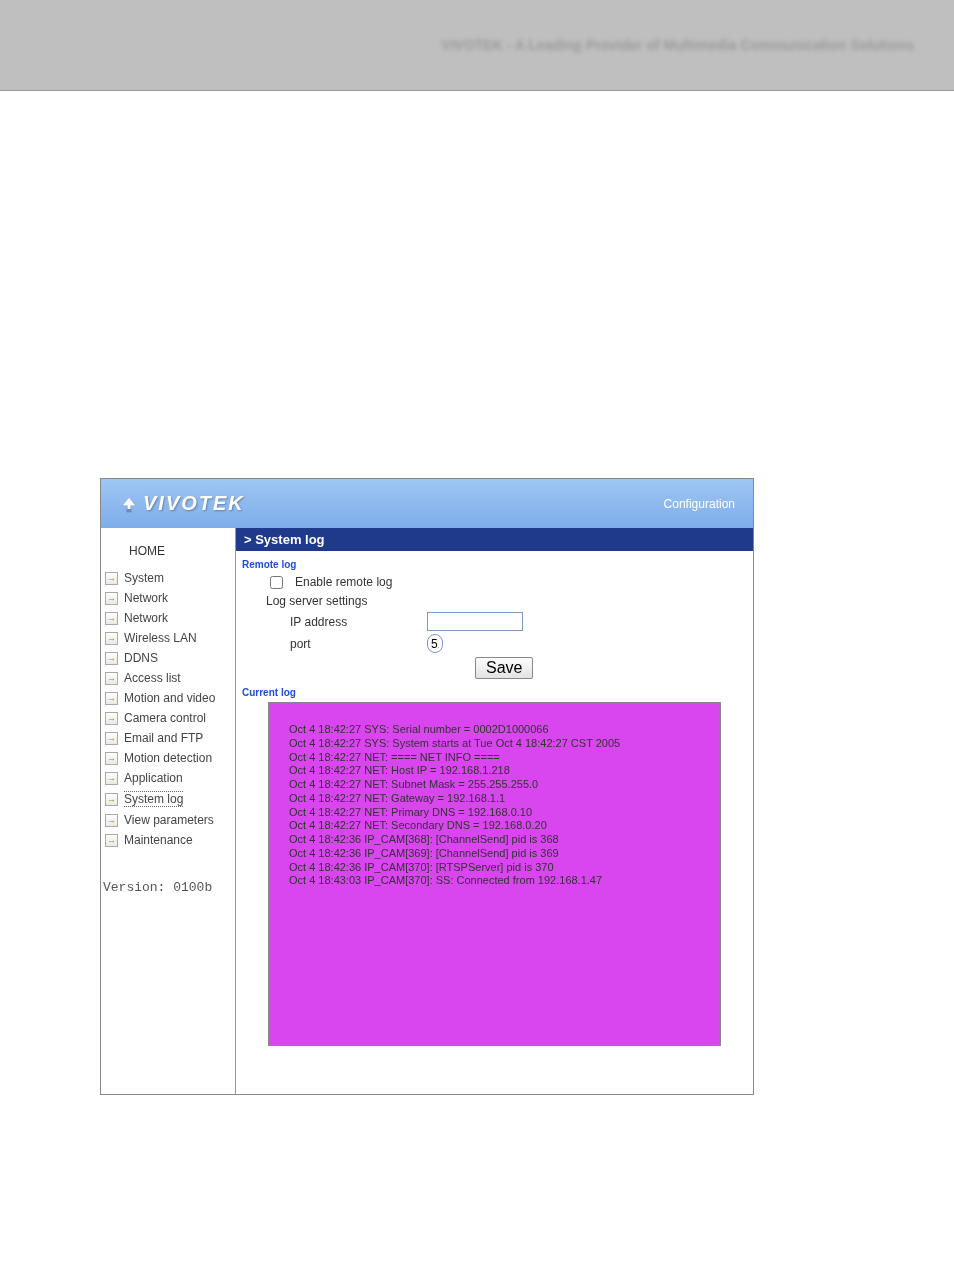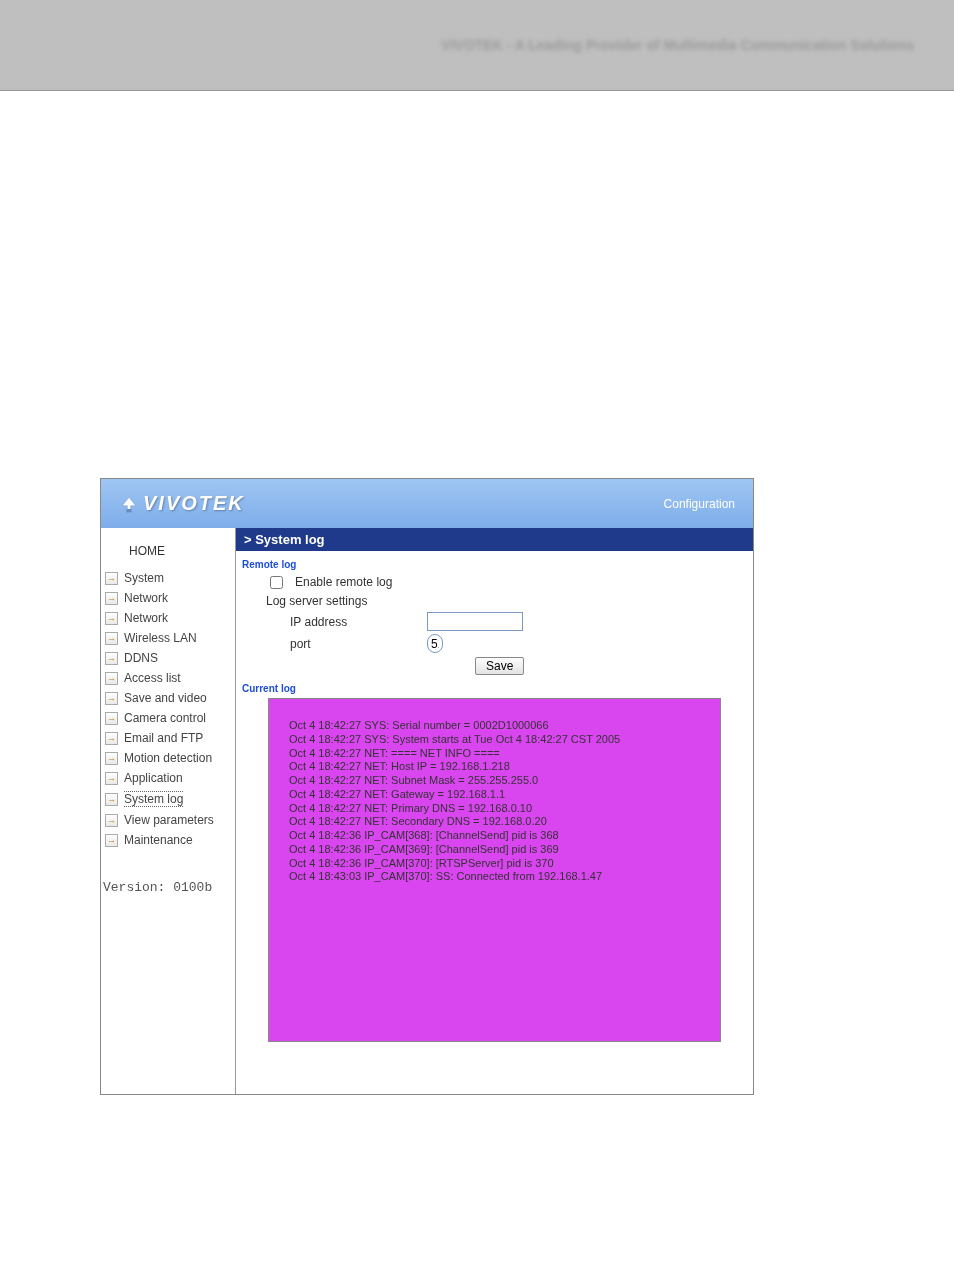--- a/index.html
+++ b/index.html
@@ -173,21 +173,21 @@
     }
     .save-row {
       padding-left: 233px;
       margin: 4px 0 8px 0;
     }
     .save-btn {
       border: 1px solid #888;
       border-radius: 2px;
       background: linear-gradient(to bottom, #fdfdfd, #e3e3e3);
       padding: 1px 10px;
-      font-size: 12px;
+      font-size: 16px;
       cursor: pointer;
     }
     .log-box {
       margin: 4px 26px 4px 26px;
       border: 1px solid #888;
       height: 344px;
       overflow: auto;
       background: #d946ef;
       padding: 20px;
       font-size: 11px;
@@ -242,21 +242,21 @@
           <li class="nav-item">
             <span class="arrow-icon">→</span>
             <span class="nav-label">DDNS</span>
           </li>
           <li class="nav-item">
             <span class="arrow-icon">→</span>
             <span class="nav-label">Access list</span>
           </li>
           <li class="nav-item">
             <span class="arrow-icon">→</span>
-            <span class="nav-label">Save and video</span>
+            <span class="nav-label">Motion and video</span>
           </li>
           <li class="nav-item">
             <span class="arrow-icon">→</span>
             <span class="nav-label">Camera control</span>
           </li>
           <li class="nav-item">
             <span class="arrow-icon">→</span>
             <span class="nav-label">Email and FTP</span>
           </li>
           <li class="nav-item">

